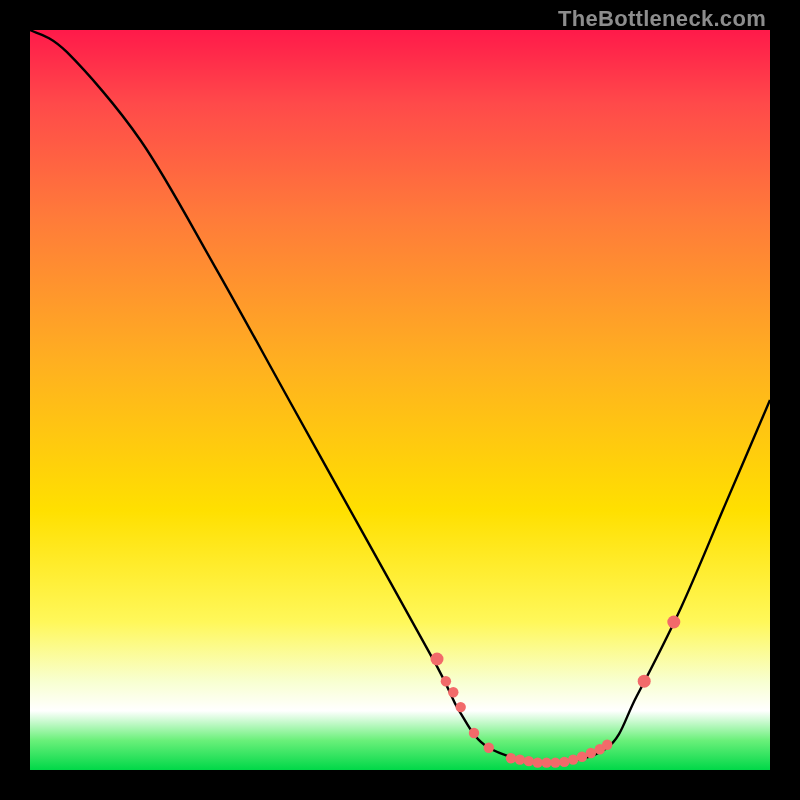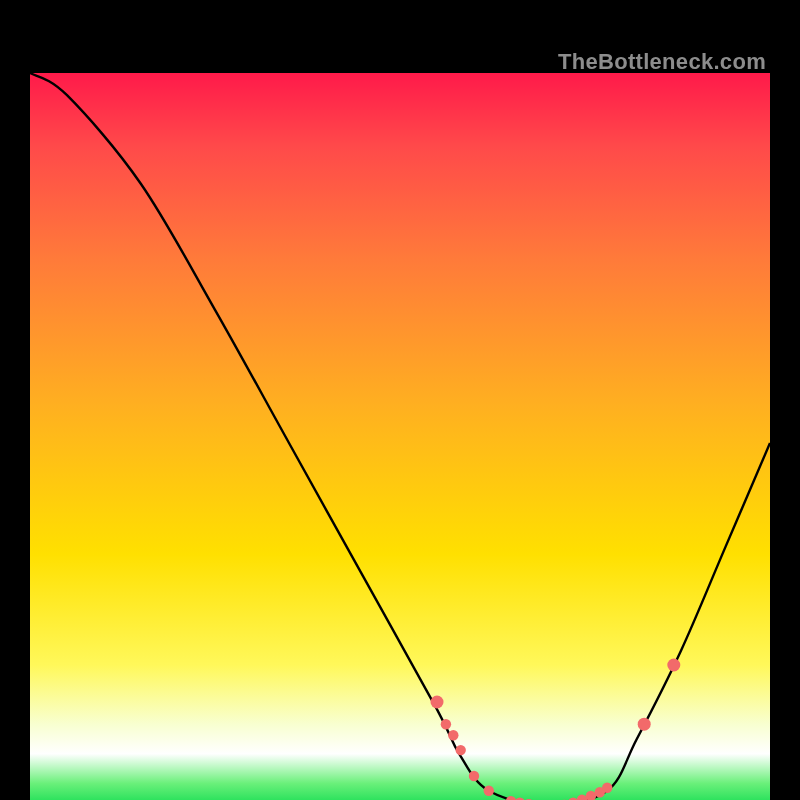--- a/index.html
+++ b/index.html
@@ -2,21 +2,20 @@
 <html><head>
 <meta charset="utf-8">
 <style>
   * { margin: 0; padding: 0; box-sizing: border-box; }
   html, body { width: 800px; height: 800px; background: #000; overflow: hidden; }
   .stage {
     position: relative;
     width: 800px;
     height: 652px;
     background: #000;
-    margin-top: 43px;
   }
   .plot {
     position: absolute;
     left: 30px;
     top: 30px;
     width: 740px;
     height: 740px;
     background: linear-gradient(
       to bottom,
       #ff1a4a 0%,

